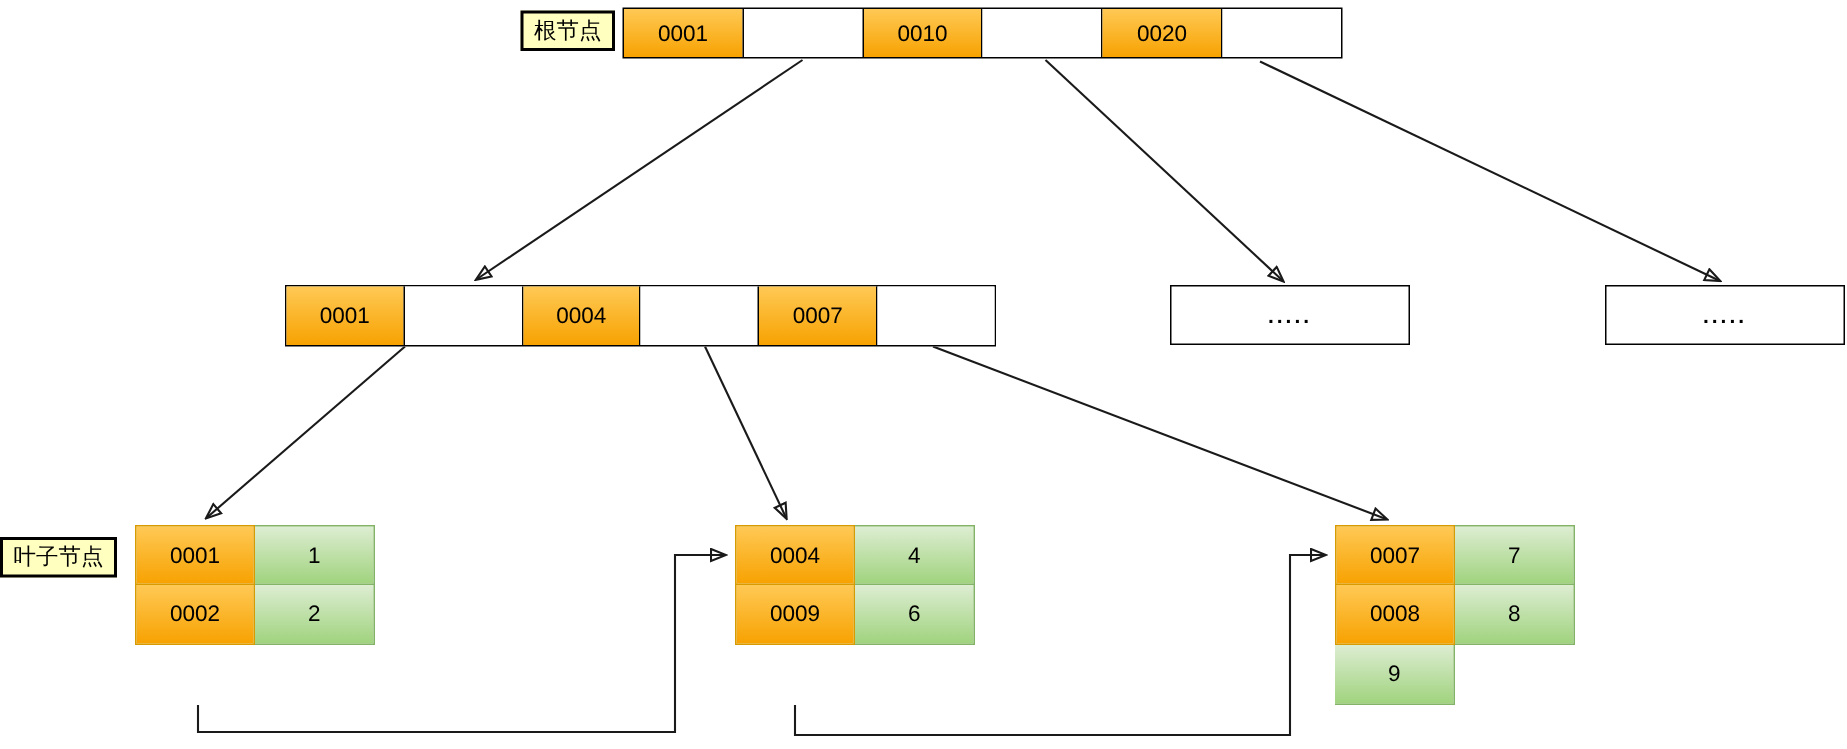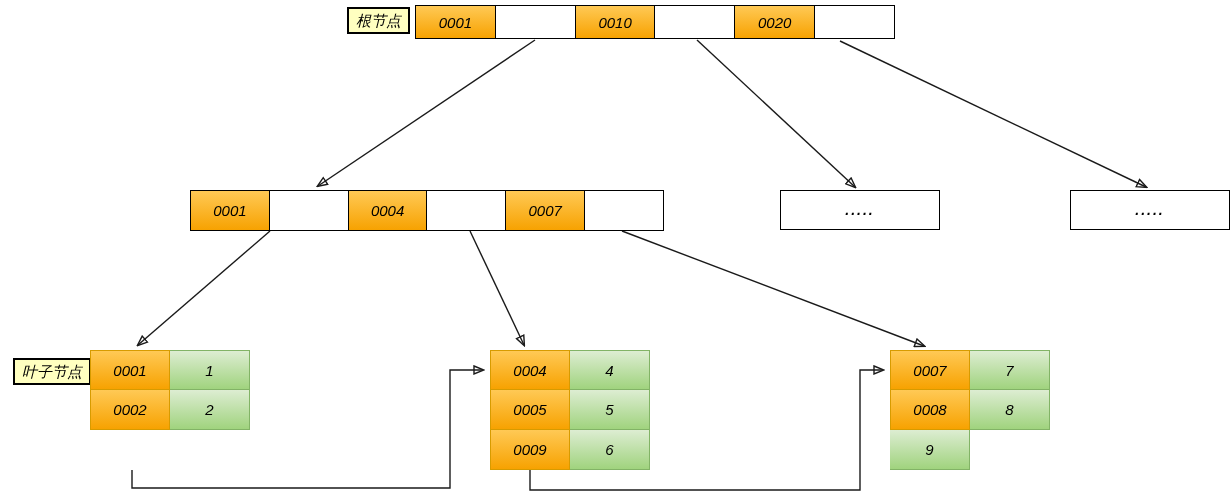--- a/index.html
+++ b/index.html
@@ -7,21 +7,20 @@
     padding: 0;
     background: #ffffff;
     font-family: "Liberation Sans", "DejaVu Sans", sans-serif;
   }
   .canvas {
     position: relative;
     width: 1231px;
     height: 499px;
     background: #ffffff;
     overflow: hidden;
-    font-style: italic;
   }
   svg.edges {
     position: absolute;
     left: 0; top: 0;
     width: 1231px;
     height: 499px;
     pointer-events: none;
   }
   svg.edges path, svg.edges polyline {
     fill: none;
@@ -149,41 +148,37 @@
     <div class="cell pointer"></div>
     <div class="cell key">0004</div>
     <div class="cell pointer"></div>
     <div class="cell key">0007</div>
     <div class="cell pointer"></div>
   </div>
 
   <div class="pnode" style="left:780px; top:190px; width:160px; height:40px;">.....</div>
   <div class="pnode" style="left:1070px; top:190px; width:160px; height:40px;">.....</div>
 
-  <div class="tag" style="left:13px; top:358px;">叶子节点</div>
+  <div class="tag" style="left:0; top:358px;">叶子节点</div>
 
   <div class="leaf" style="left:90px; top:350px;">
     <div class="leaf-row">
       <div class="kcell">0001</div>
       <div class="vcell">1</div>
     </div>
     <div class="leaf-row">
       <div class="kcell">0002</div>
       <div class="vcell">2</div>
     </div>
   </div>
 
   <div class="leaf" style="left:490px; top:350px;">
     <div class="leaf-row">
       <div class="kcell">0004</div>
       <div class="vcell">4</div>
-    </div>
-    <div class="leaf-row">
-      <div class="kcell">0005</div>
-      <div class="vcell">5</div>
     </div>
     <div class="leaf-row">
       <div class="kcell">0009</div>
       <div class="vcell">6</div>
     </div>
   </div>
 
   <div class="leaf" style="left:890px; top:350px;">
     <div class="leaf-row">
       <div class="kcell">0007</div>

